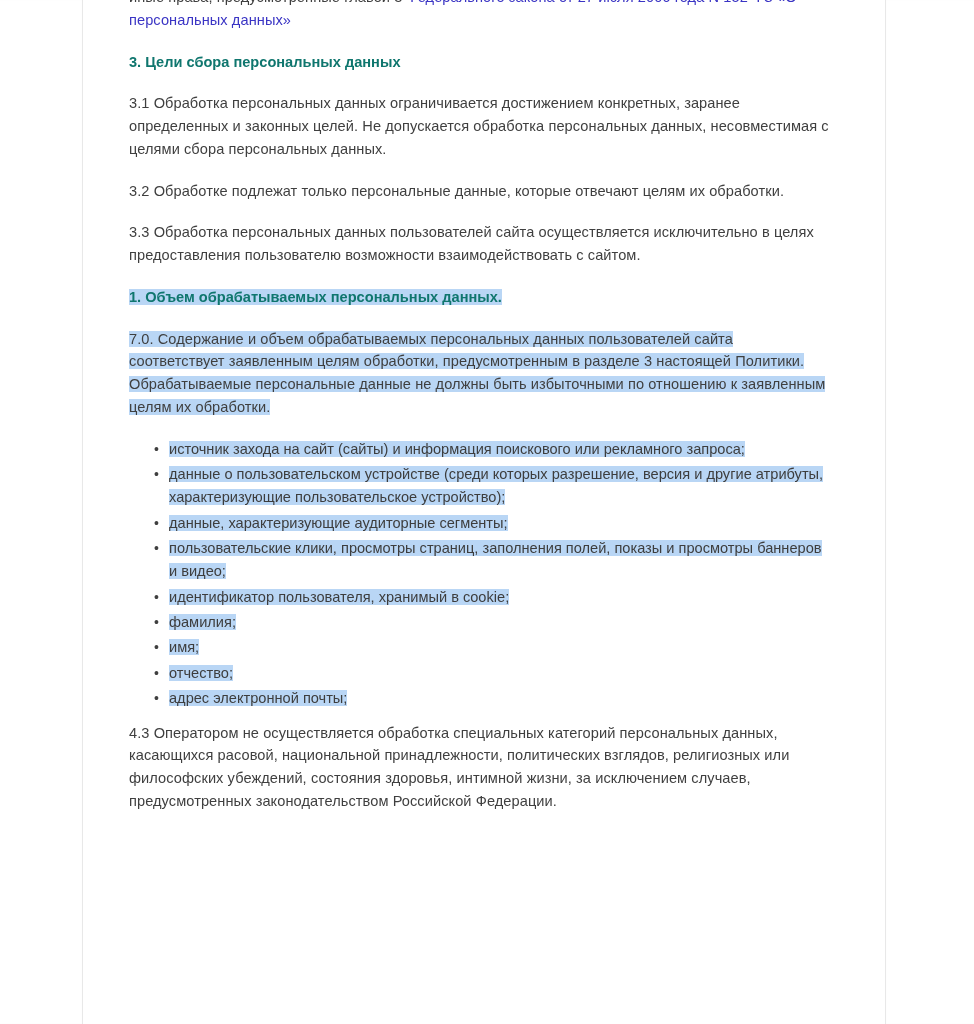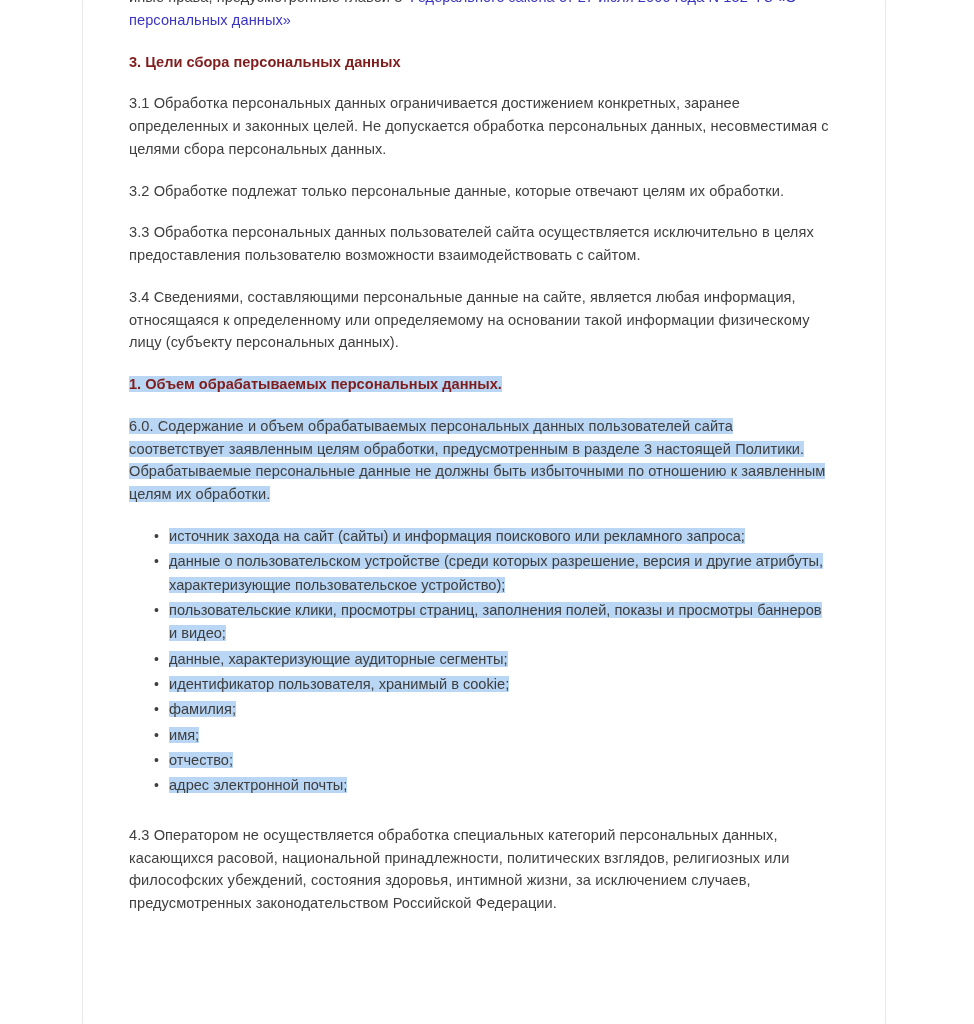--- a/index.html
+++ b/index.html
@@ -65,29 +65,29 @@
 
   p.para {
     margin: 0 0 19px 0;
     font-weight: 400;
     color: #3f3f3f;
     letter-spacing: 0.005em;
   }
   p.heading {
     margin: 0 0 19px 0;
     font-weight: 700;
-    color: #7f1d1d;
+    color: #0f766e;
   }
   a.law-link {
     color: #3a34c4;
     text-decoration: none;
   }
 
   ul.data-list {
-    margin: 0 0 26px 0;
+    margin: 0 0 11px 0;
     padding: 0 0 0 40px;
     list-style: none;
   }
   ul.data-list > li {
     position: relative;
     margin: 0 0 2px 0;
     padding: 0;
     line-height: 1.60;
   }
   ul.data-list > li::before {
@@ -120,32 +120,31 @@
       <p class="para"><span>иные права, предусмотренные главой 3 </span><a class="law-link" href="#">Федерального закона от 27 июля 2006 года N 152-ФЗ «О персональных данных»</a></p>
 
       <p class="heading">3. Цели сбора персональных данных</p>
 
       <p class="para">3.1 Обработка персональных данных ограничивается достижением конкретных, заранее определенных и законных целей. Не допускается обработка персональных данных, несовместимая с целями сбора персональных данных.</p>
 
       <p class="para">3.2 Обработке подлежат только персональные данные, которые отвечают целям их обработки.</p>
 
       <p class="para">3.3 Обработка персональных данных пользователей сайта осуществляется исключительно в целях предоставления пользователю возможности взаимодействовать с сайтом.</p>
 
-      <p class="para">3.4 Сведениями, составляющими персональные данные на сайте, является любая информация, относящаяся к определенному или определяемому на основании такой информации физическому лицу (субъекту персональных данных).</p>
 
       <p class="heading"><span class="sel">1. Объем обрабатываемых персональных данных.</span></p>
 
-      <p class="para"><span class="sel">6.0. Содержание и объем обрабатываемых персональных данных пользователей сайта соответствует заявленным целям обработки, предусмотренным в разделе 3 настоящей Политики. Обрабатываемые персональные данные не должны быть избыточными по отношению к заявленным целям их обработки.</span></p>
+      <p class="para"><span class="sel">7.0. Содержание и объем обрабатываемых персональных данных пользователей сайта соответствует заявленным целям обработки, предусмотренным в разделе 3 настоящей Политики. Обрабатываемые персональные данные не должны быть избыточными по отношению к заявленным целям их обработки.</span></p>
 
 
       <ul class="data-list">
         <li><span class="sel">источник захода на сайт (сайты) и информация поискового или рекламного запроса;</span></li>
         <li><span class="sel">данные о пользовательском устройстве (среди которых разрешение, версия и другие атрибуты, характеризующие пользовательское устройство);</span></li>
+        <li><span class="sel">данные, характеризующие аудиторные сегменты;</span></li>
         <li><span class="sel">пользовательские клики, просмотры страниц, заполнения полей, показы и просмотры баннеров и видео;</span></li>
-        <li><span class="sel">данные, характеризующие аудиторные сегменты;</span></li>
         <li><span class="sel">идентификатор пользователя, хранимый в cookie;</span></li>
         <li><span class="sel">фамилия;</span></li>
         <li><span class="sel">имя;</span></li>
         <li><span class="sel">отчество;</span></li>
         <li><span class="sel">адрес электронной почты;</span></li>
       </ul>
 
       <p class="para">4.3 Оператором не осуществляется обработка специальных категорий персональных данных, касающихся расовой, национальной принадлежности, политических взглядов, религиозных или философских убеждений, состояния здоровья, интимной жизни, за исключением случаев, предусмотренных законодательством Российской Федерации.</p>
 
     </div>

